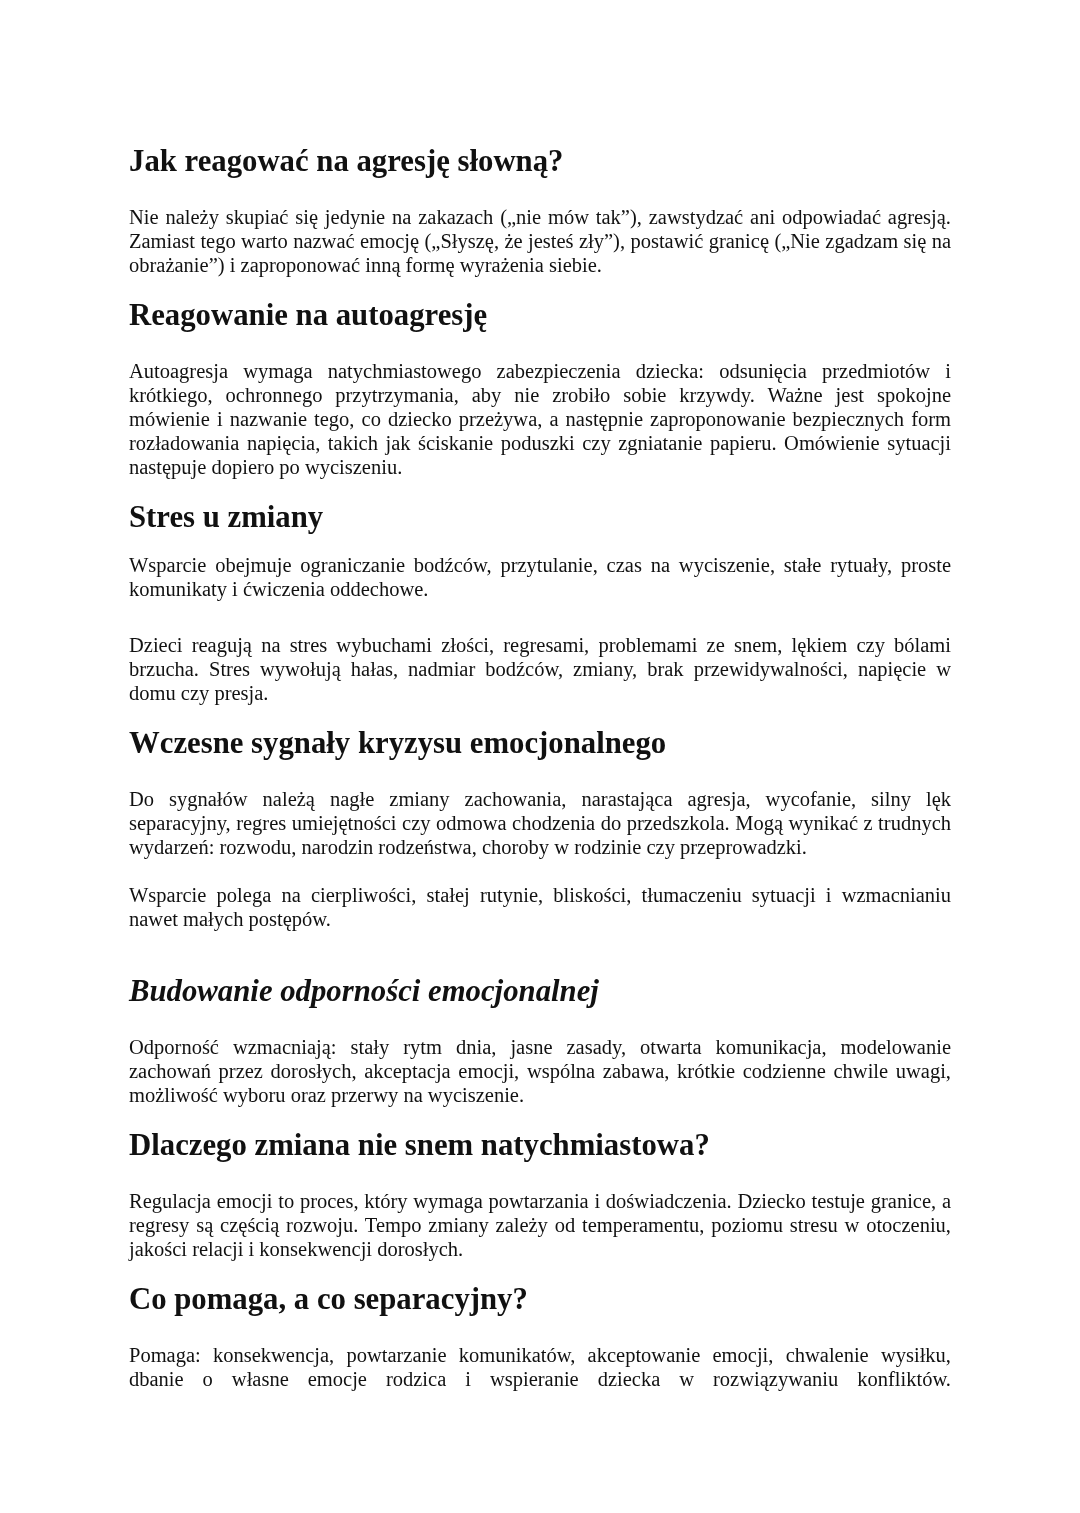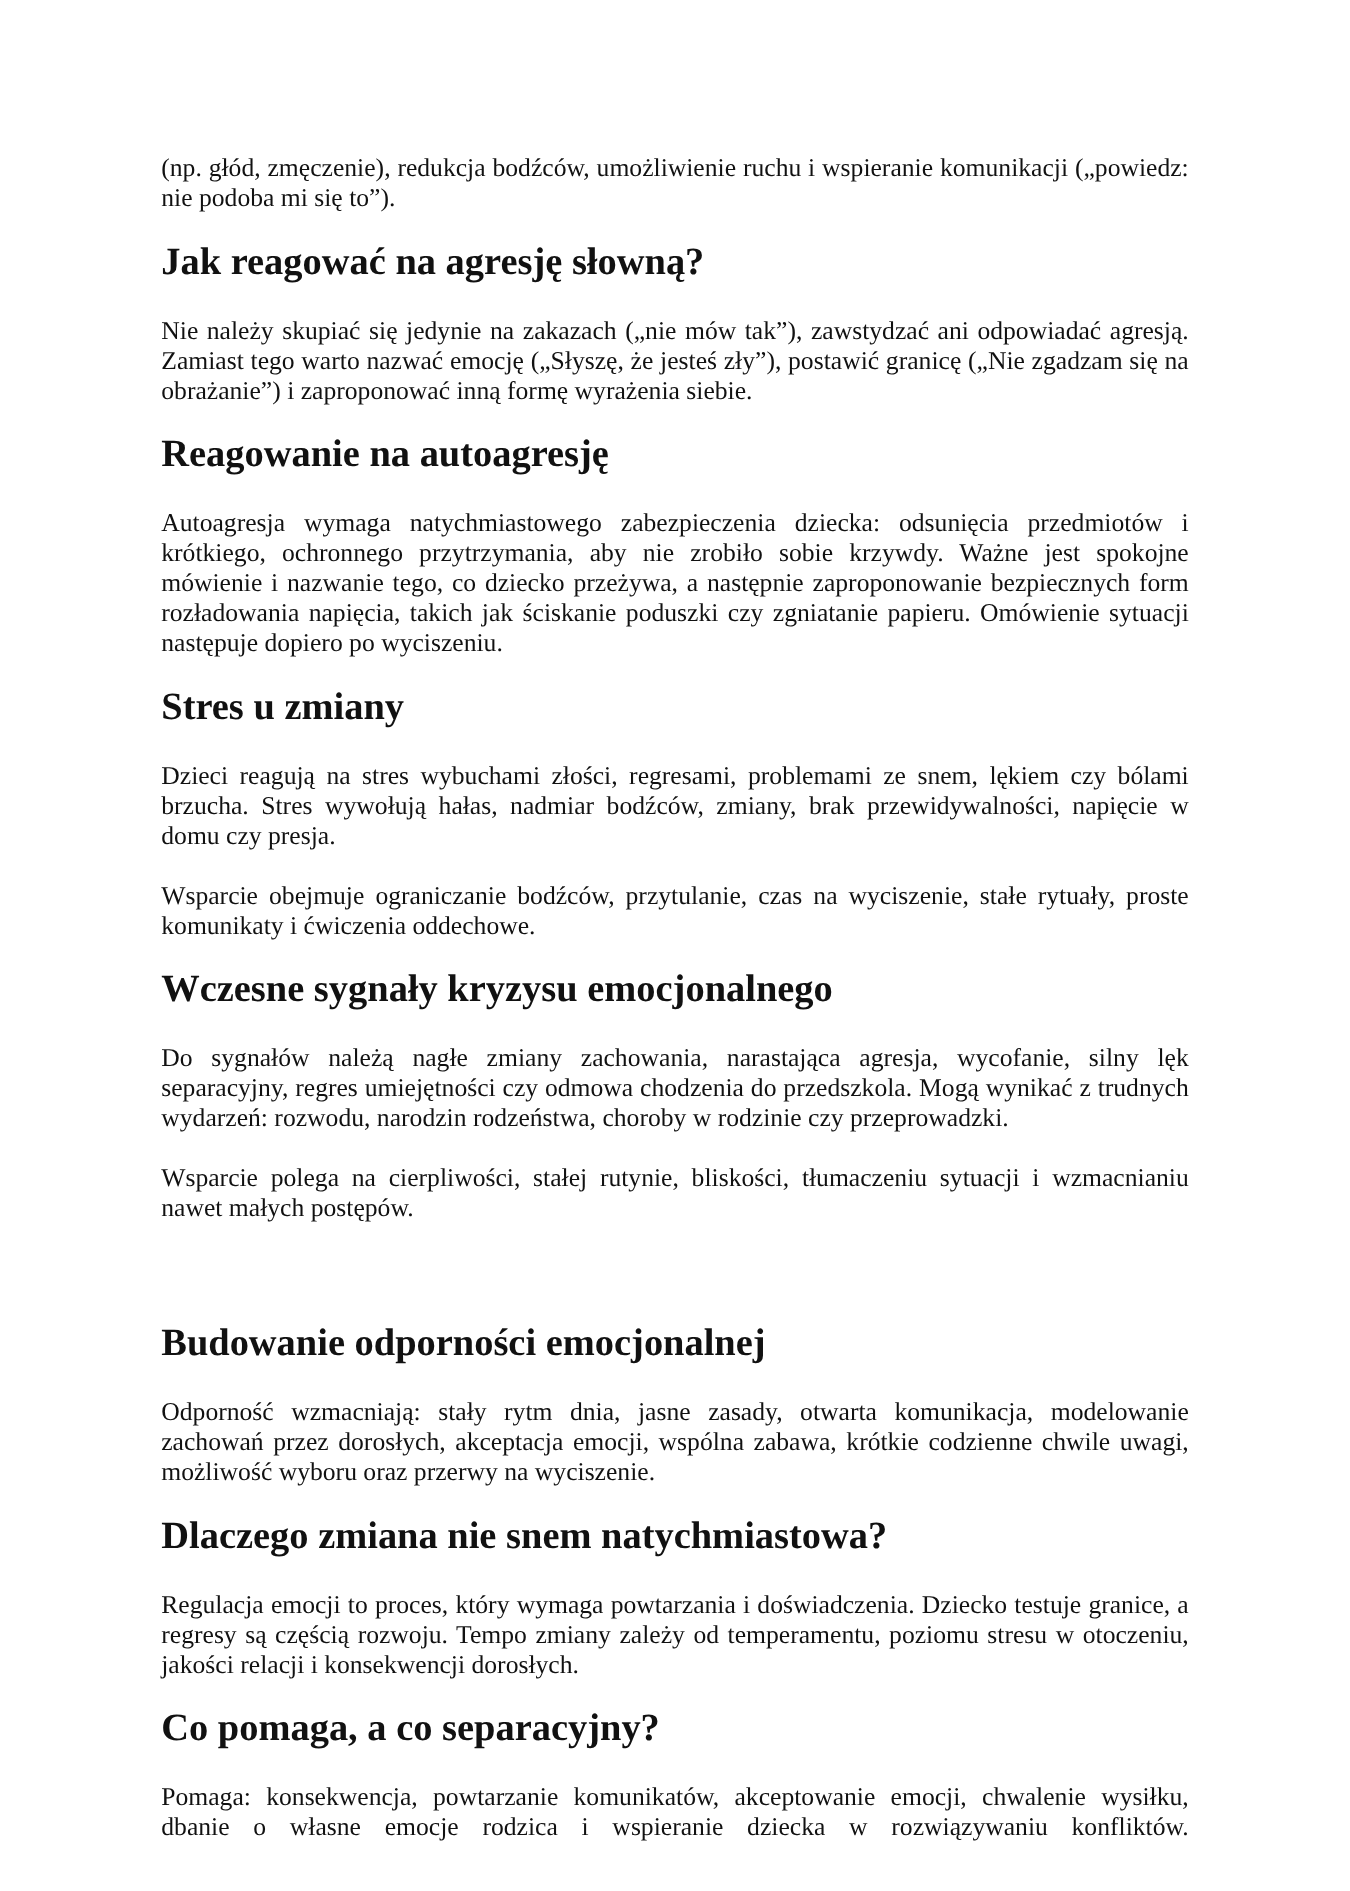--- a/index.html
+++ b/index.html
@@ -20,43 +20,42 @@
     text-align-last: left;
   }
   .p.forcejust { text-align-last: justify; }
   .h {
     margin: 0;
     font-weight: bold;
   }
   .gap-h-before { margin-top: 26px; }
   .gap-p-after-h { margin-top: 32px; }
   .gap-pp { margin-top: 24px; }
-  .gap-big { margin-top: 83px; }
+  .gap-big { margin-top: 48px; font-style: italic; }
 </style>
 </head>
 <body>
 
 <div class="page">
 
-  <p class="p">(np. głód, zmęczenie), redukcja bodźców, umożliwienie ruchu i wspieranie komunikacji („powiedz: nie podoba mi się to”).</p>
 
   <section>
     <h2 class="h gap-h-before">Jak reagować na agresję słowną?</h2>
     <p class="p gap-p-after-h">Nie należy skupiać się jedynie na zakazach („nie mów tak”), zawstydzać ani odpowiadać agresją. Zamiast tego warto nazwać emocję („Słyszę, że jesteś zły”), postawić granicę („Nie zgadzam się na obrażanie”) i zaproponować inną formę wyrażenia siebie.</p>
   </section>
 
   <section>
     <h2 class="h gap-h-before">Reagowanie na autoagresję</h2>
     <p class="p gap-p-after-h">Autoagresja wymaga natychmiastowego zabezpieczenia dziecka: odsunięcia przedmiotów i krótkiego, ochronnego przytrzymania, aby nie zrobiło sobie krzywdy. Ważne jest spokojne mówienie i nazwanie tego, co dziecko przeżywa, a następnie zaproponowanie bezpiecznych form rozładowania napięcia, takich jak ściskanie poduszki czy zgniatanie papieru. Omówienie sytuacji następuje dopiero po wyciszeniu.</p>
   </section>
 
   <section>
     <h2 class="h gap-h-before">Stres u zmiany</h2>
+    <p class="p gap-pp">Wsparcie obejmuje ograniczanie bodźców, przytulanie, czas na wyciszenie, stałe rytuały, proste komunikaty i ćwiczenia oddechowe.</p>
     <p class="p gap-p-after-h">Dzieci reagują na stres wybuchami złości, regresami, problemami ze snem, lękiem czy bólami brzucha. Stres wywołują hałas, nadmiar bodźców, zmiany, brak przewidywalności, napięcie w domu czy presja.</p>
-    <p class="p gap-pp">Wsparcie obejmuje ograniczanie bodźców, przytulanie, czas na wyciszenie, stałe rytuały, proste komunikaty i ćwiczenia oddechowe.</p>
   </section>
 
   <section>
     <h2 class="h gap-h-before">Wczesne sygnały kryzysu emocjonalnego</h2>
     <p class="p gap-p-after-h">Do sygnałów należą nagłe zmiany zachowania, narastająca agresja, wycofanie, silny lęk separacyjny, regres umiejętności czy odmowa chodzenia do przedszkola. Mogą wynikać z trudnych wydarzeń: rozwodu, narodzin rodzeństwa, choroby w rodzinie czy przeprowadzki.</p>
     <p class="p gap-pp">Wsparcie polega na cierpliwości, stałej rutynie, bliskości, tłumaczeniu sytuacji i wzmacnianiu nawet małych postępów.</p>
   </section>
 
   <section>
     <h2 class="h gap-big">Budowanie odporności emocjonalnej</h2>

